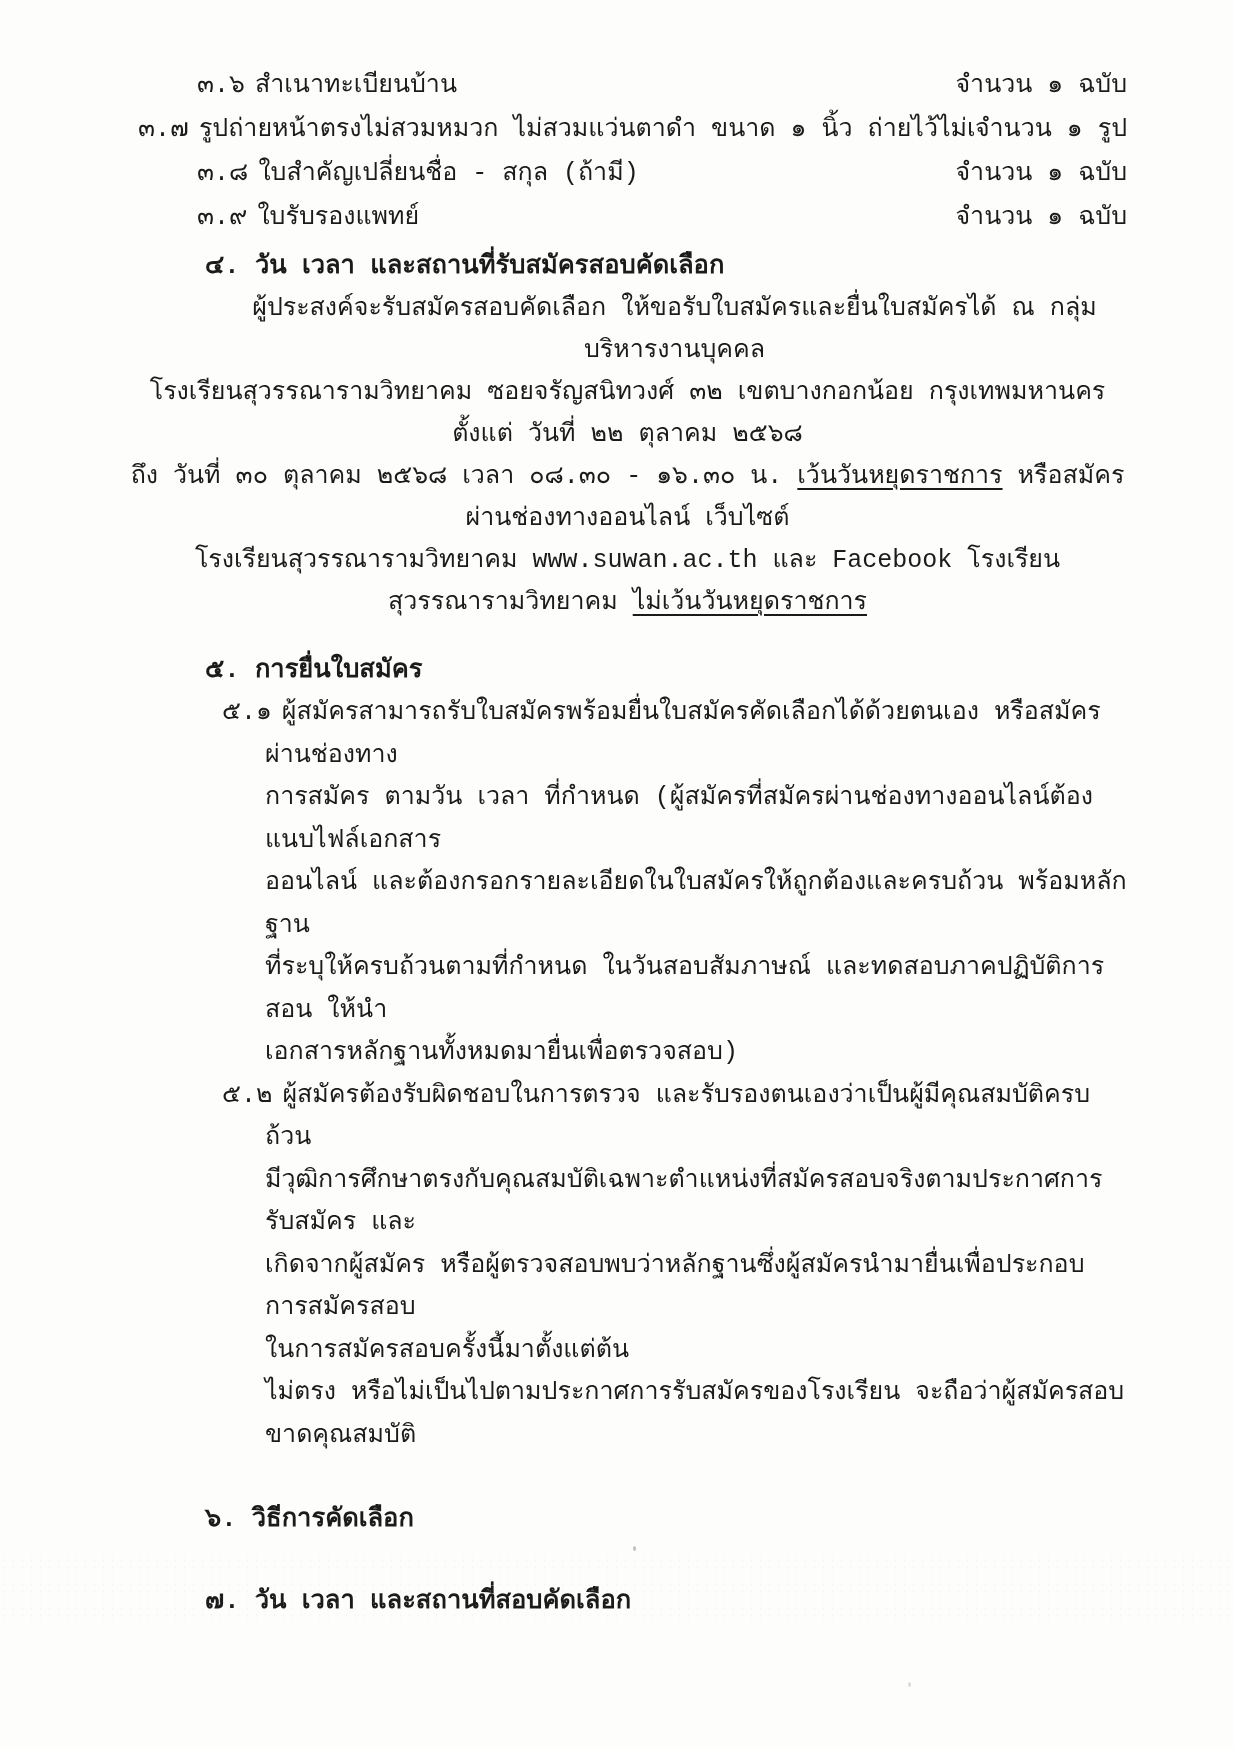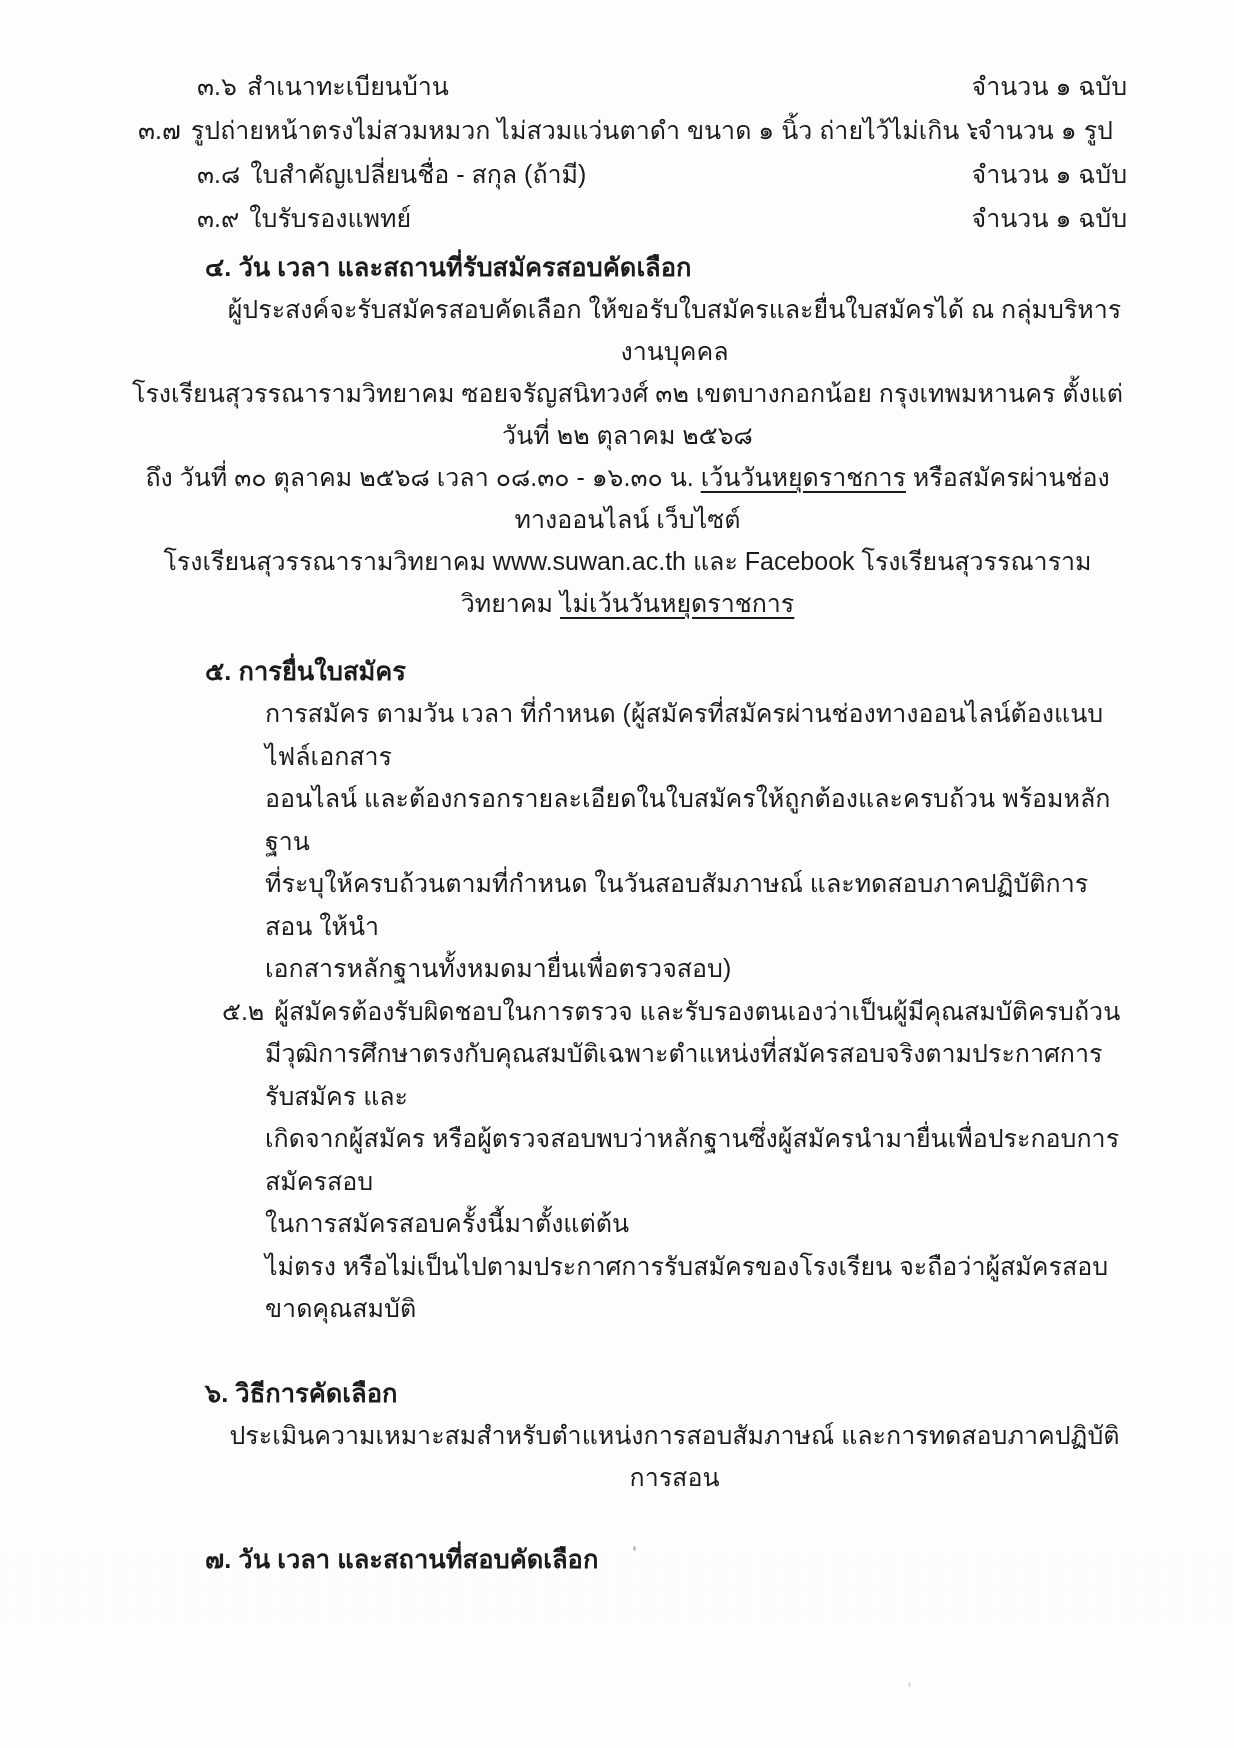--- a/index.html
+++ b/index.html
@@ -14,20 +14,21 @@
     color: #1b1b1b;
     position: relative;
     overflow: hidden;
   }
   .page {
     position: relative;
     box-sizing: border-box;
     width: 1234px;
     height: 1636px;
     padding: 64px 107px 16px 128px;
+    font-family: Liberation Mono, monospace;
   }
   .doc-row {
     display: flex;
     align-items: baseline;
     line-height: 44px;
     font-size: 25px;
   }
   .doc-row .item-text {
     flex: 1 1 auto;
     padding-left: 69px;
@@ -127,37 +128,37 @@
     <div class="sec-heading mt-sec4">๔. วัน เวลา และสถานที่รับสมัครสอบคัดเลือก</div>
     <div class="line indent">ผู้ประสงค์จะรับสมัครสอบคัดเลือก ให้ขอรับใบสมัครและยื่นใบสมัครได้ ณ กลุ่มบริหารงานบุคคล</div>
     <div class="line">โรงเรียนสุวรรณารามวิทยาคม ซอยจรัญสนิทวงศ์ ๓๒ เขตบางกอกน้อย กรุงเทพมหานคร  ตั้งแต่ วันที่ ๒๒ ตุลาคม ๒๕๖๘</div>
     <div class="line"><span>ถึง วันที่ ๓๐ ตุลาคม ๒๕๖๘ เวลา ๐๘.๓๐ - ๑๖.๓๐ น. </span><span class="u">เว้นวันหยุดราชการ</span><span> หรือสมัครผ่านช่องทางออนไลน์ เว็บไซต์</span></div>
     <div class="line"><span>โรงเรียนสุวรรณารามวิทยาคม www.suwan.ac.th และ Facebook โรงเรียนสุวรรณารามวิทยาคม </span><span class="u">ไม่เว้นวันหยุดราชการ</span></div>
   </div>
 
   <div>
     <div class="sec-heading mt-sec5">๕. การยื่นใบสมัคร</div>
     <div class="list-item">
+      <span class="first"><span class="item-no">๕.๑</span><span>ผู้สมัครสามารถรับใบสมัครพร้อมยื่นใบสมัครคัดเลือกได้ด้วยตนเอง หรือสมัครผ่านช่องทาง</span></span>
       <div>การสมัคร ตามวัน เวลา ที่กำหนด (ผู้สมัครที่สมัครผ่านช่องทางออนไลน์ต้องแนบไฟล์เอกสาร</div>
       <div>ออนไลน์ และต้องกรอกรายละเอียดในใบสมัครให้ถูกต้องและครบถ้วน พร้อมหลักฐาน</div>
       <div>ที่ระบุให้ครบถ้วนตามที่กำหนด ในวันสอบสัมภาษณ์ และทดสอบภาคปฏิบัติการสอน ให้นำ</div>
       <div>เอกสารหลักฐานทั้งหมดมายื่นเพื่อตรวจสอบ)</div>
     </div>
     <div class="list-item">
       <span class="first"><span class="item-no">๕.๒</span><span>ผู้สมัครต้องรับผิดชอบในการตรวจ และรับรองตนเองว่าเป็นผู้มีคุณสมบัติครบถ้วน</span></span>
       <div>มีวุฒิการศึกษาตรงกับคุณสมบัติเฉพาะตำแหน่งที่สมัครสอบจริงตามประกาศการรับสมัคร และ</div>
       <div>เกิดจากผู้สมัคร หรือผู้ตรวจสอบพบว่าหลักฐานซึ่งผู้สมัครนำมายื่นเพื่อประกอบการสมัครสอบ</div>
       <div>ในการสมัครสอบครั้งนี้มาตั้งแต่ต้น</div>
       <div>ไม่ตรง หรือไม่เป็นไปตามประกาศการรับสมัครของโรงเรียน จะถือว่าผู้สมัครสอบขาดคุณสมบัติ</div>
     </div>
   </div>
 
   <div>
     <div class="sec-heading mt-sec6">๖. วิธีการคัดเลือก</div>
-    <div class="line indent">ประเมินความเหมาะสมสำหรับตำแหน่งการสอบสัมภาษณ์ และการทดสอบภาคปฏิบัติการสอน</div>
   </div>
 
   <div>
     <div class="sec-heading mt-sec7">๗. วัน เวลา และสถานที่สอบคัดเลือก</div>
 
   </div>
 
   <div class="scan-noise"></div>
   <div class="scan-speck" style="left:633px; top:1546px;"></div>
   <div class="scan-speck" style="left:908px; top:1682px; opacity:0.35;"></div>

